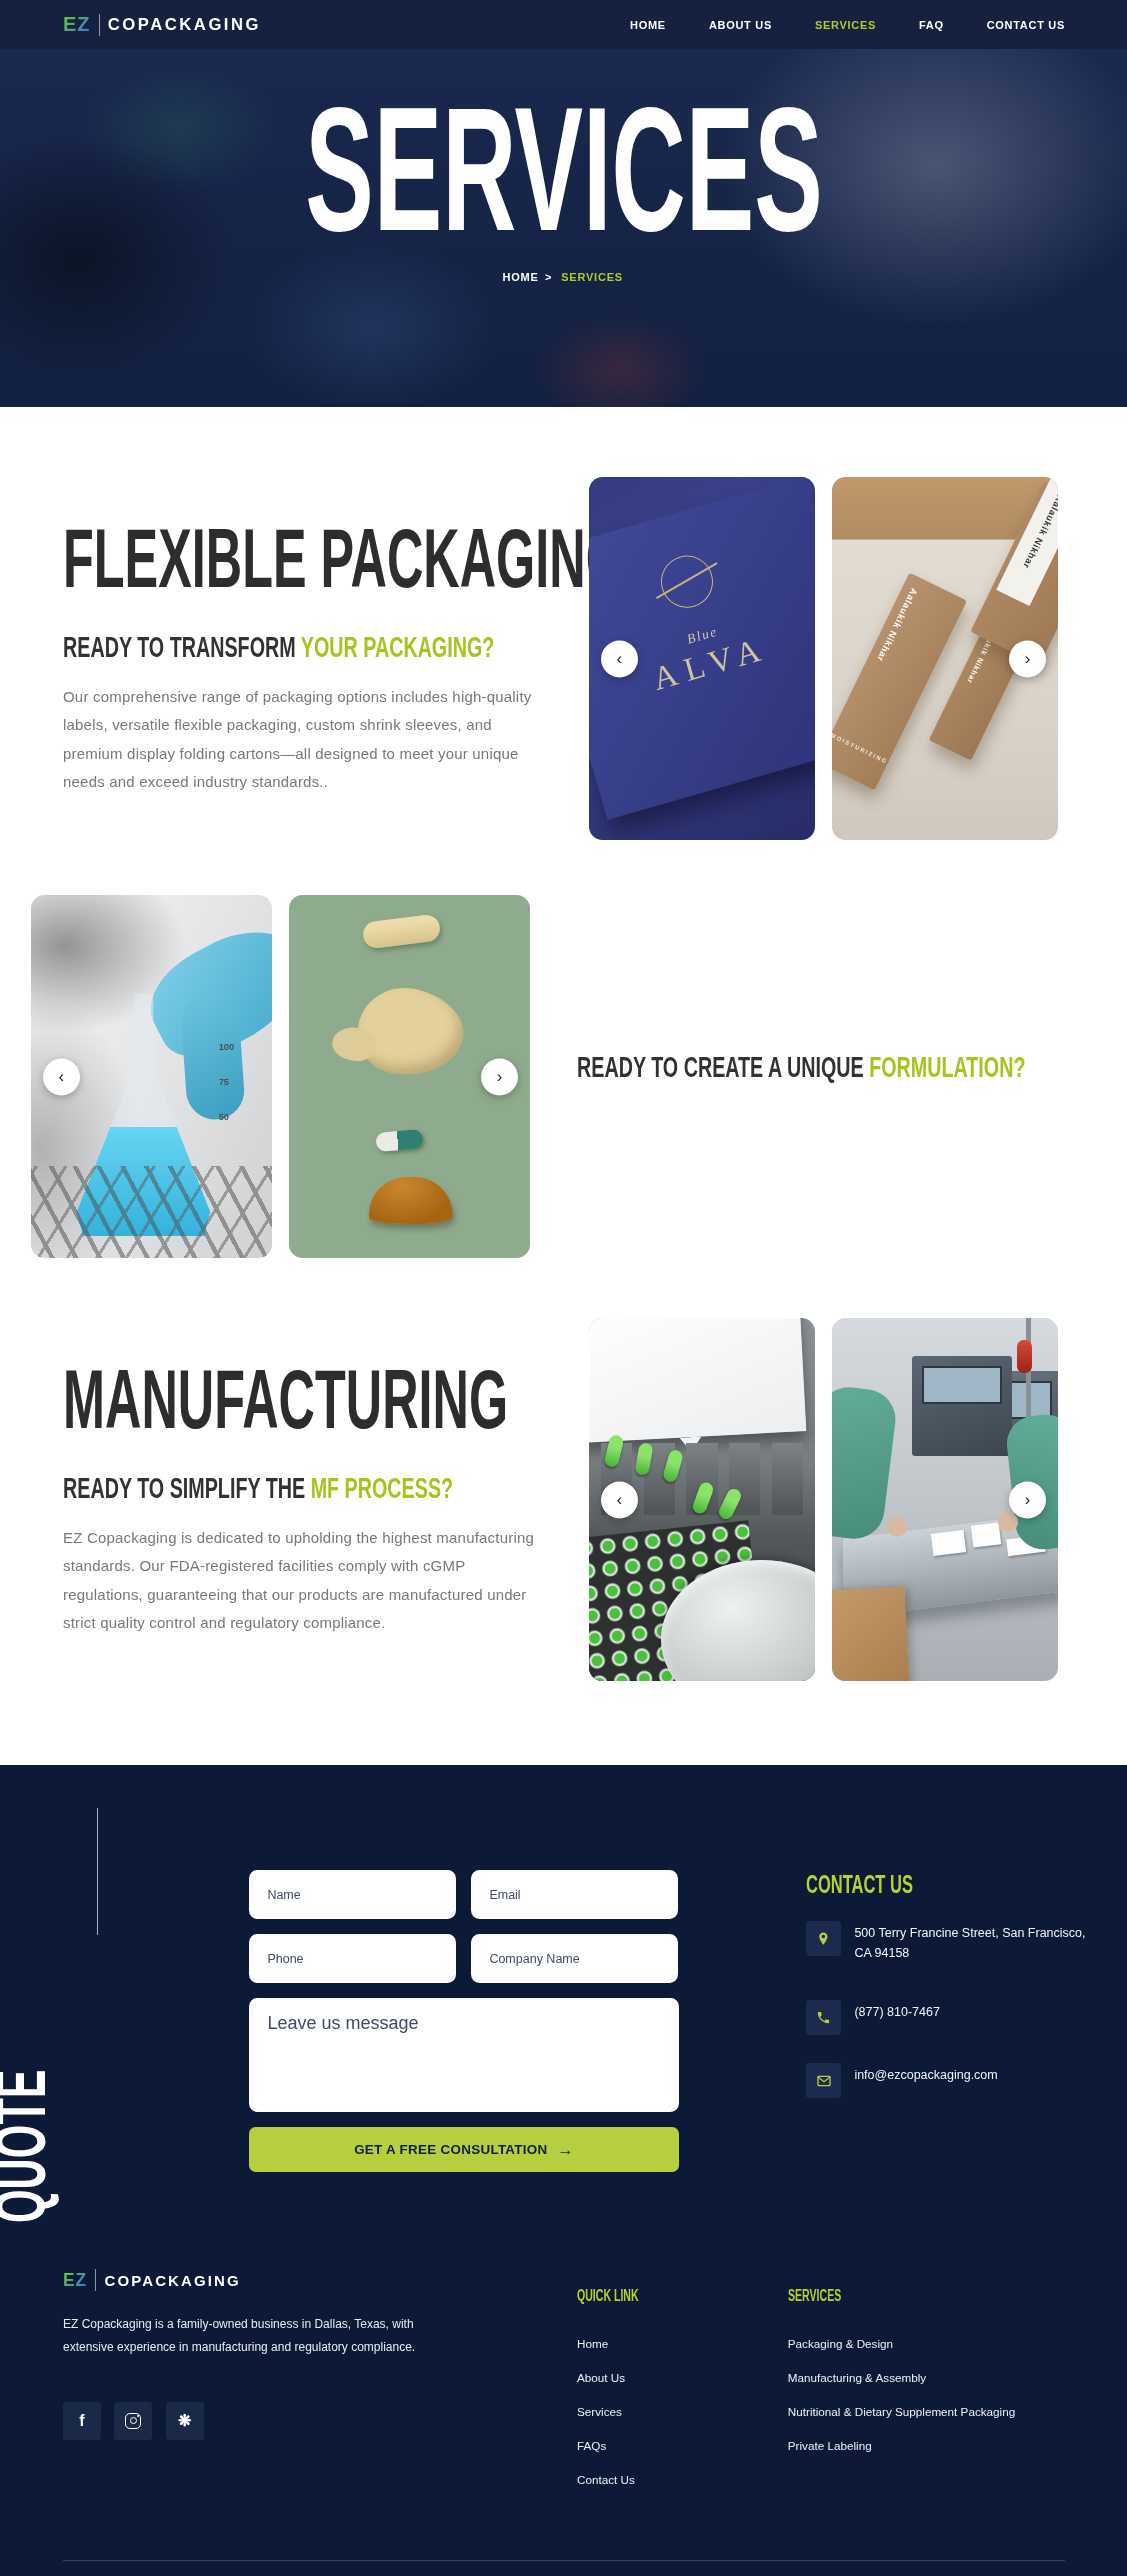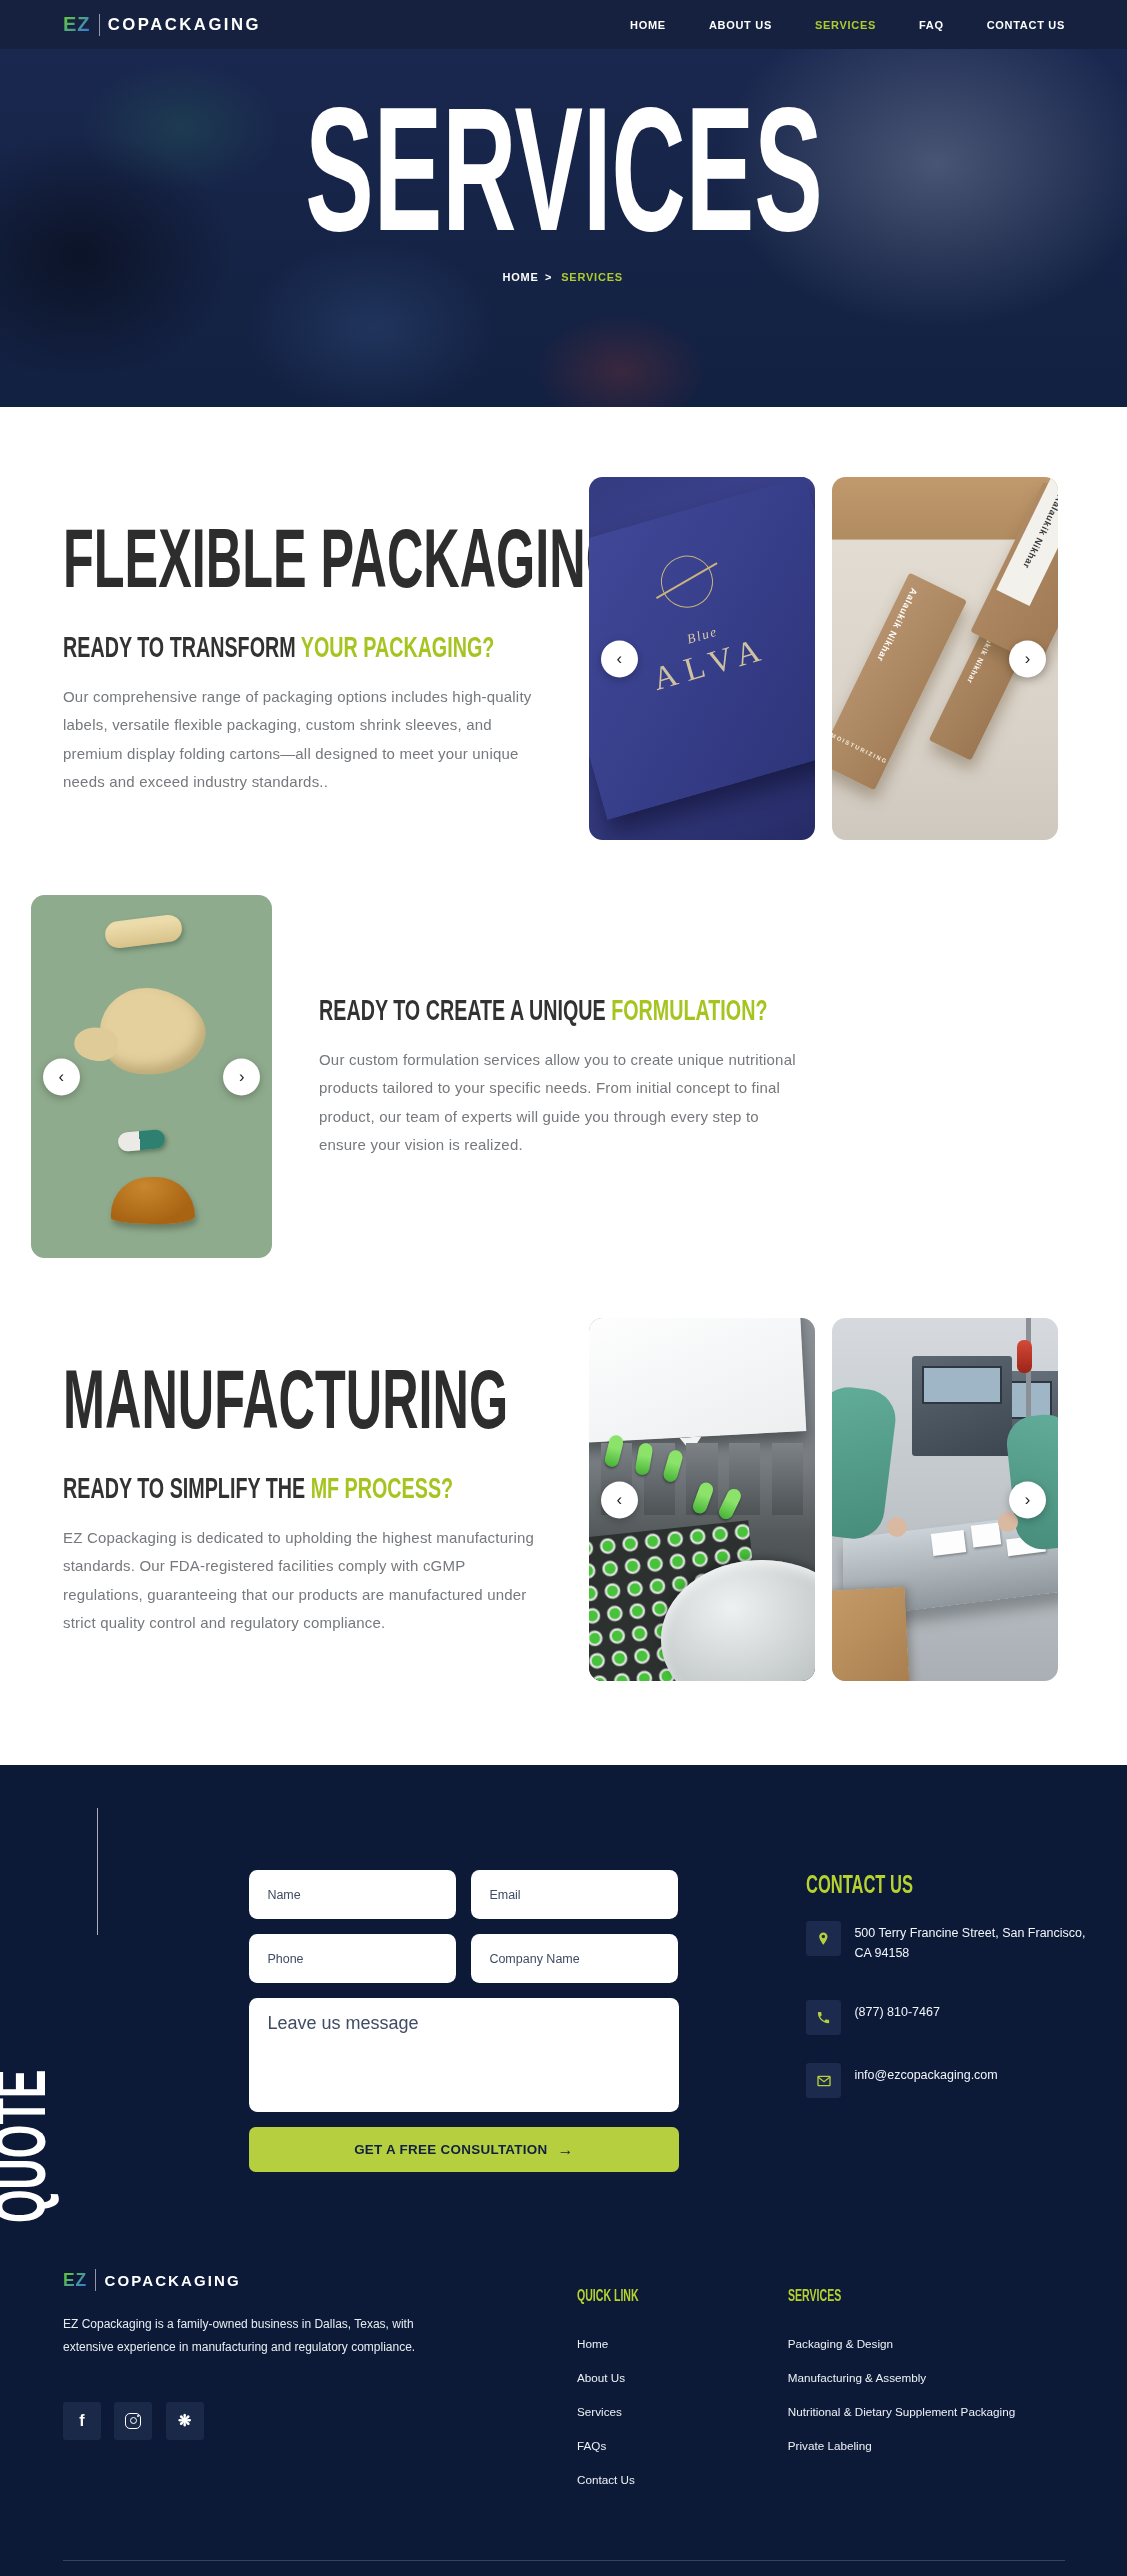--- a/index.html
+++ b/index.html
@@ -229,32 +229,43 @@
           </div>
         </div>
       </div>
       <button class="cnav prev">‹</button>
       <button class="cnav next">›</button>
     </div>
   </div>
 
   <div class="svc-row r2">
     <div class="carousel c2">
+      <div class="photo p-lab">
+        <div class="glove"></div>
+        <div class="flask">
+          <div class="liquid"></div>
+        </div>
+        <div class="fscale">
+          <div>100</div>
+          <div>75</div>
+          <div>50</div>
+        </div>
+        <div class="rack"></div>
+      </div>
       <div class="photo p-supp">
         <div class="cap1"></div>
         <div class="powder"></div>
         <div class="cap2"></div>
         <div class="mound"></div>
       </div>
       <button class="cnav prev">‹</button>
       <button class="cnav next">›</button>
     </div>
     <div class="svc-text">
       <h3 class="svc-sub"><span class="cz"><span>READY TO CREATE A UNIQUE</span> <span class="green">FORMULATION?</span></span></h3>
-      <p class="svc-body">Our custom formulation services allow you to create unique nutritional products tailored to your specific needs. From initial concept to final product, our team of experts will guide you through every step to ensure your vision is realized.</p>
     </div>
   </div>
 
   <div class="svc-row r3">
     <div class="svc-text">
       <h2 class="svc-title"><span class="cz">MANUFACTURING</span></h2>
       <h3 class="svc-sub"><span class="cz"><span>READY TO SIMPLIFY THE</span> <span class="green">MF PROCESS?</span></span></h3>
       <p class="svc-body">EZ Copackaging is dedicated to upholding the highest manufacturing standards. Our FDA-registered facilities comply with cGMP regulations, guaranteeing that our products are manufactured under strict quality control and regulatory compliance.</p>
     </div>
     <div class="carousel">

